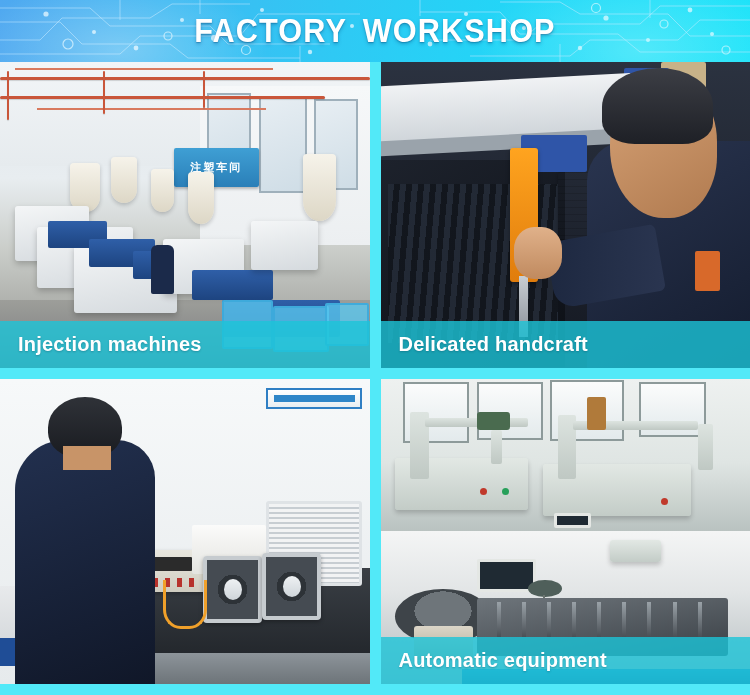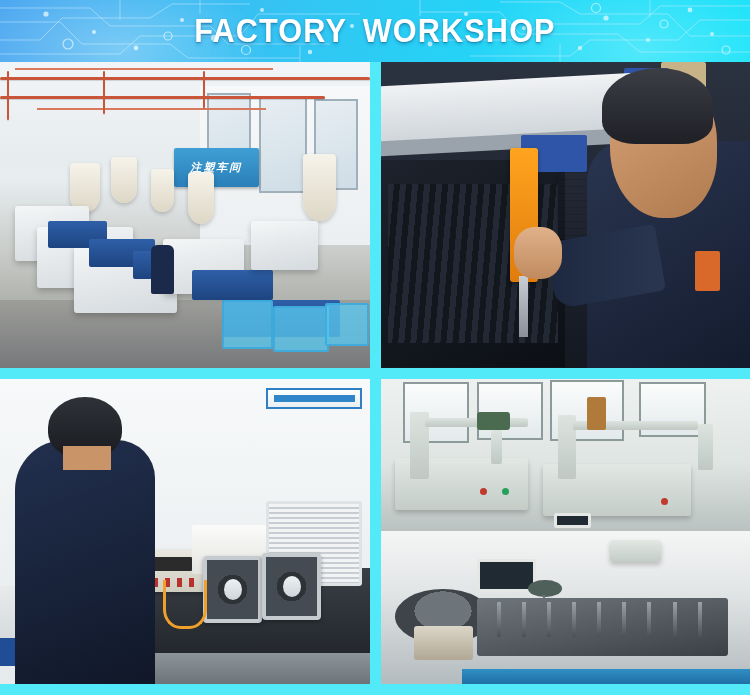--- a/index.html
+++ b/index.html
@@ -58,21 +58,21 @@
     display:flex; align-items:center;
   }
   .caption-text {
     color:#FFFFFF; font-size:20px; font-weight:bold;
     padding-left:18px; letter-spacing:.2px;
     text-shadow:0 1px 2px rgba(0,60,80,.30);
     white-space:nowrap;
   }
 
   
-  .p1 { background:linear-gradient(#dfe6ea 0%,#e8edf0 38%,#c9ccc8 62%,#8e8f8b 100%);font-style:italic; }
+  .p1 { background:linear-gradient(#dfe6ea 0%,#e8edf0 38%,#c9ccc8 62%,#8e8f8b 100%); }
   .p1 .ceiling { position:absolute; left:0; right:0; top:0; height:34%;
     background:linear-gradient(#f2f5f7,#e6ebee); }
   .p1 .pipe {
     position:absolute; height:3px; background:#c9563a; border-radius:2px;
     box-shadow:0 1px 1px rgba(0,0,0,.15);
   }
   .p1 .pipe2 { position:absolute; height:2px; background:#d8795e; }
   .p1 .wall { position:absolute; right:0; top:8%; width:46%; height:52%;
     background:linear-gradient(#f6f8f9,#eceff1); }
   .p1 .window {
@@ -329,20 +329,23 @@
         <div class="machine" style="left:44%;top:58%;width:22%;height:18%;"></div>
         <div class="mblue" style="left:52%;top:68%;width:22%;height:10%;"></div>
         <div class="machine" style="left:68%;top:52%;width:18%;height:16%;"></div>
         <div class="mblue" style="left:60%;top:78%;width:32%;height:12%;"></div>
 
         <div class="person" style="left:41%;top:60%;width:6%;height:16%;"></div>
         <div class="crate" style="left:60%;top:78%;width:14%;height:16%;"></div>
         <div class="crate" style="left:74%;top:80%;width:15%;height:15%;"></div>
         <div class="crate" style="left:88%;top:79%;width:12%;height:14%;"></div>
       </div>
+      <div class="caption">
+        <span class="caption-text">Injection machines</span>
+      </div>
     </div>
 
     <div class="cell">
       <div class="photo p2">
         <div class="stool"></div>
         <div class="bin l" style="left:40%;top:16%;width:16%;height:9%;"></div>
         <div class="bin" style="left:54%;top:14%;width:14%;height:8%;"></div>
         <div class="bin" style="left:66%;top:2%;width:12%;height:7%;"></div>
         <div class="benchtop"></div>
         <div class="benchedge"></div>
@@ -352,20 +355,23 @@
         <div class="boxes"></div>
         <div class="worker-body"></div>
         <div class="worker-head"></div>
         <div class="hair2"></div>
         <div class="arm"></div>
         <div class="orangepatch"></div>
         <div class="driver"></div>
         <div class="driver-tip"></div>
         <div class="hand"></div>
       </div>
+      <div class="caption">
+        <span class="caption-text">Delicated handcraft</span>
+      </div>
     </div>
 
     <div class="cell">
       <div class="photo p3">
         <div class="wallbg"></div>
         <div class="topsign">
             <i></i>
           </div>
         <div class="bench"></div>
         <div class="benchfront"></div>
@@ -431,16 +437,19 @@
               <div class="pin" style="left:58%"></div>
             <div class="pin" style="left:68%"></div>
               <div class="pin" style="left:78%"></div>
             <div class="pin" style="left:88%"></div>
           </div>
           <div class="robot" style="left:62%;top:6%;width:14%;height:14%;"></div>
           <div class="blue-strip"></div>
         </div>
 
       </div>
+      <div class="caption">
+        <span class="caption-text">Automatic equipment</span>
+      </div>
     </div>
 
   </div>
 </div>
 
 </body></html>

